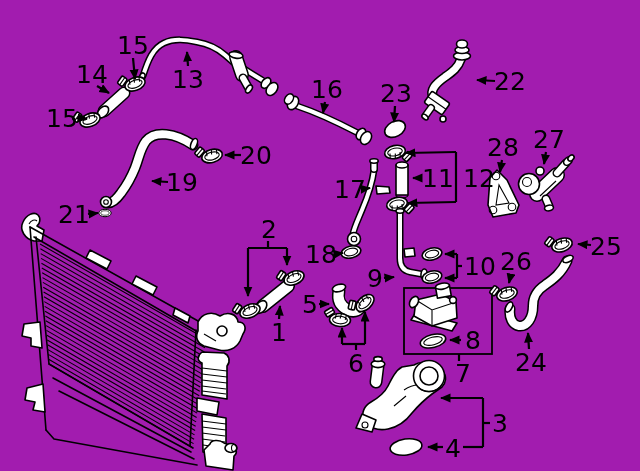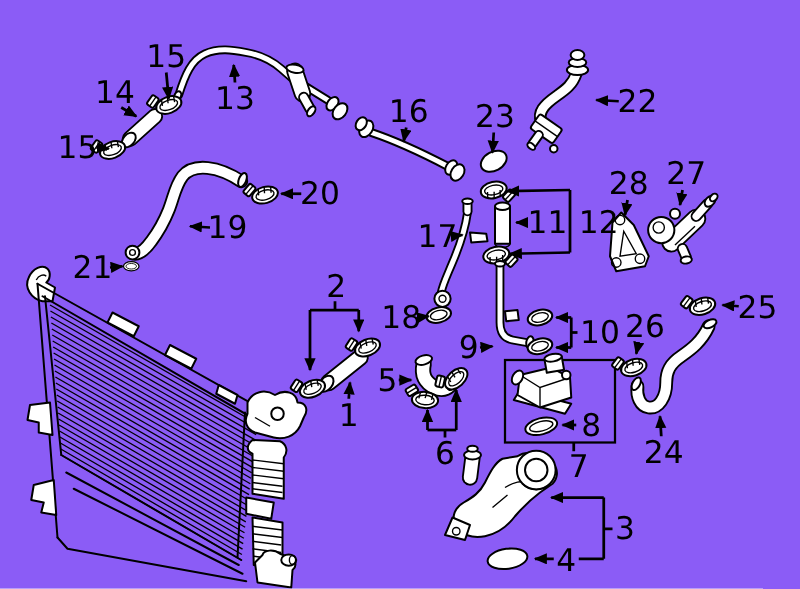--- a/index.html
+++ b/index.html
@@ -1,16 +1,16 @@
 <!DOCTYPE html>
 <html><head>
 <meta charset="utf-8">
 <style>
   html,body{margin:0;padding:0;background:#fff;}
-  #stage{position:relative;width:640px;height:471px;background:#8b5cf6;overflow:hidden;}
+  #stage{position:relative;width:640px;height:471px;background:#a21caf;overflow:hidden;}
   svg{display:block;}
   text.callout-num{font-family:"DejaVu Sans","Liberation Sans",sans-serif;font-size:25px;fill:#000;
     text-anchor:middle;dominant-baseline:central;}
   .leader{stroke:#000;stroke-width:2.2;fill:none;}
   .ln{stroke:#000;stroke-width:1.6;fill:none;stroke-linecap:round;stroke-linejoin:round;}
   .thin{stroke:#000;stroke-width:1.1;fill:none;}
   .wfill{fill:#fff;stroke:#000;stroke-width:1.6;stroke-linejoin:round;}
   .pipe{stroke:#000;fill:none;stroke-linecap:round;stroke-linejoin:round;}
   .pipe-inner{stroke:#fff;fill:none;stroke-linecap:round;stroke-linejoin:round;}
   .fin{stroke:#000;stroke-width:1.05;}

